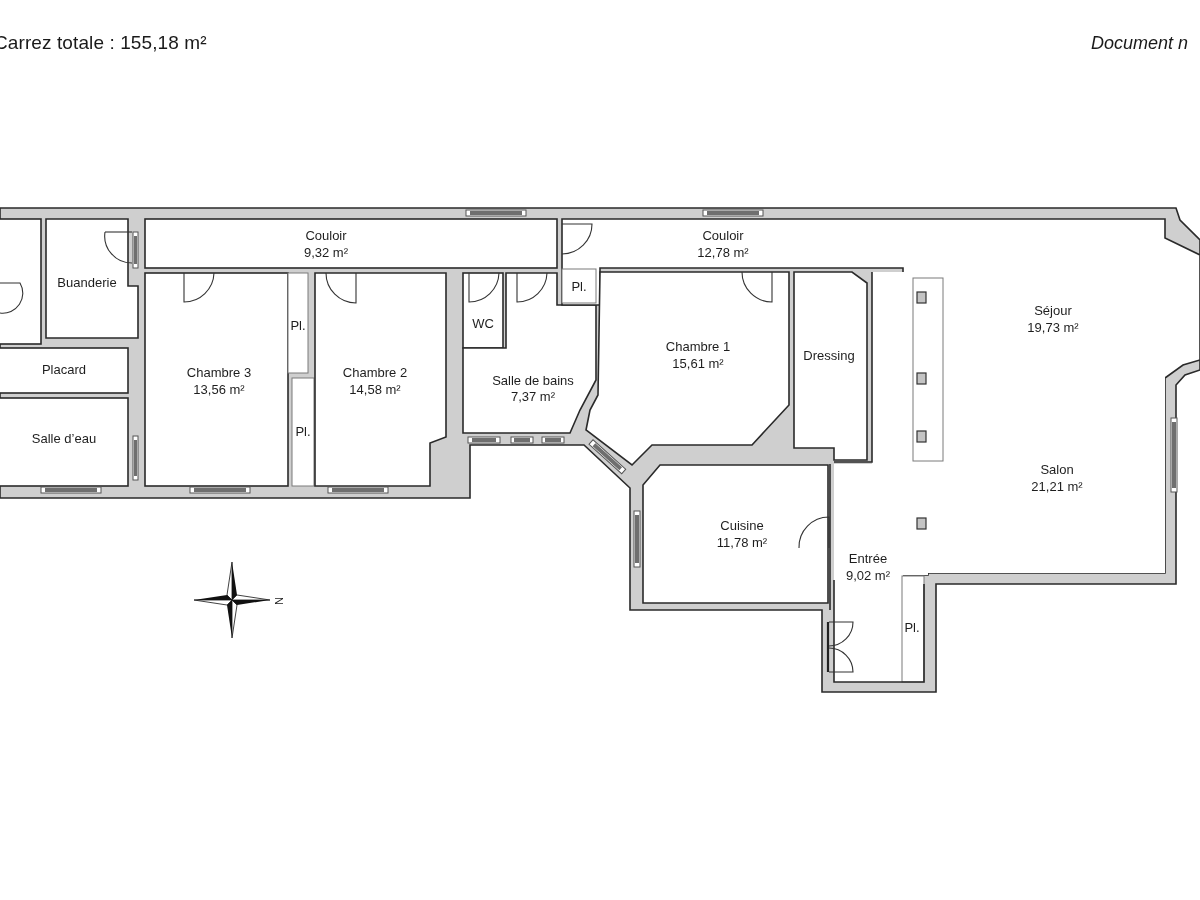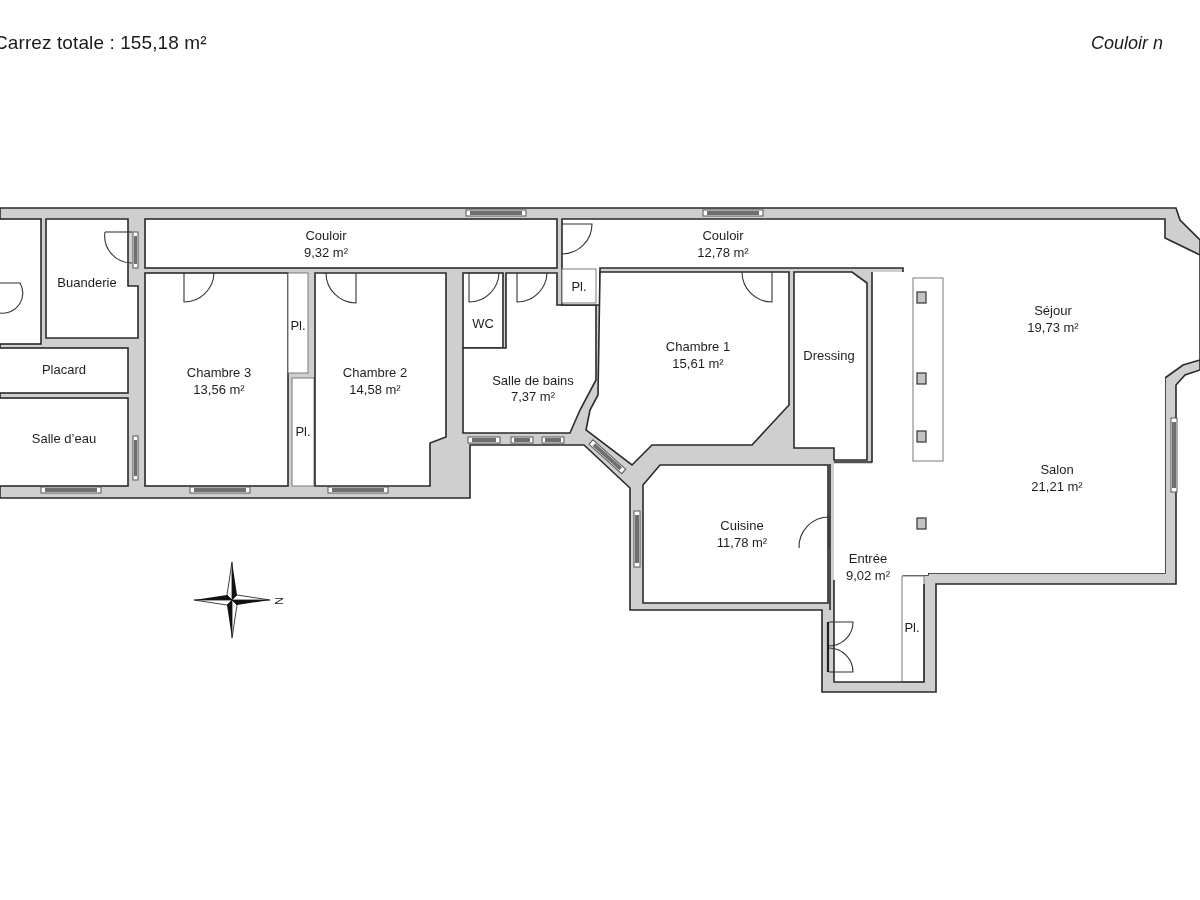--- a/index.html
+++ b/index.html
@@ -16,21 +16,21 @@
     .door-arc { fill: none; stroke: #333; stroke-width: 1.1; }
     .door-leaf { stroke: #222; stroke-width: 2.2; }
     .pillar { fill: #c4c4c4; stroke: #333; stroke-width: 1.2; }
     .label { font-size: 13px; text-anchor: middle; fill: #1e1e1e; }
     .compass-n { font-size: 11px; fill: #222; }
   </style>
 </head>
 <body>
 
 <div class="header-left">Carrez totale : 155,18 m²</div>
-<div class="header-right">Couloir n</div>
+<div class="header-right">Document n</div>
 
 <svg class="plan" width="1200" height="900" viewBox="0 0 1200 900">
 
   <g>
 
     <path class="wall" d="M0 208 L1176 208 L1180 220 L1200 240 L1200 370 L1185 375 L1176 385 L1176 584 L936 584 L936 692 L822 692 L822 610 L630 610 L630 488 L584 445 L470 445 L470 498 L0 498 Z"></path>
   </g>
 
   <g>
 

